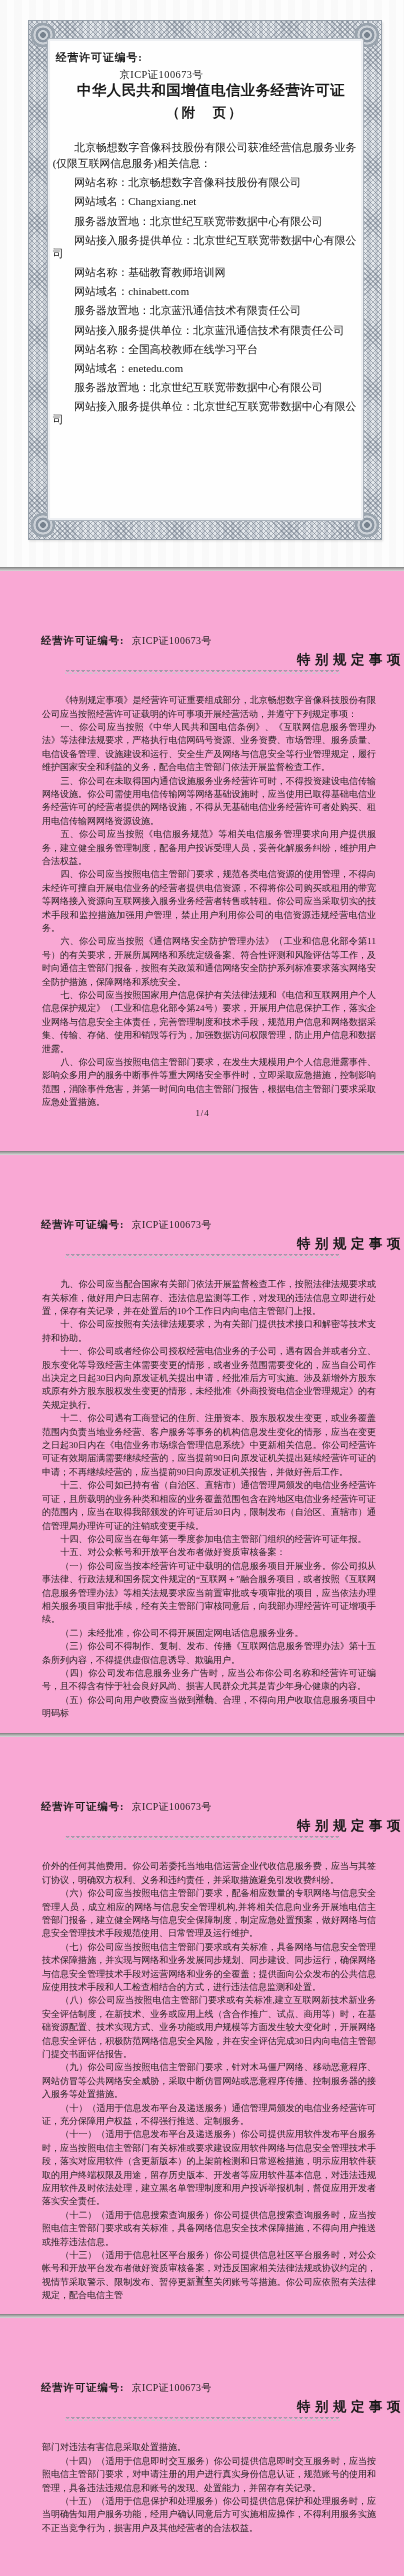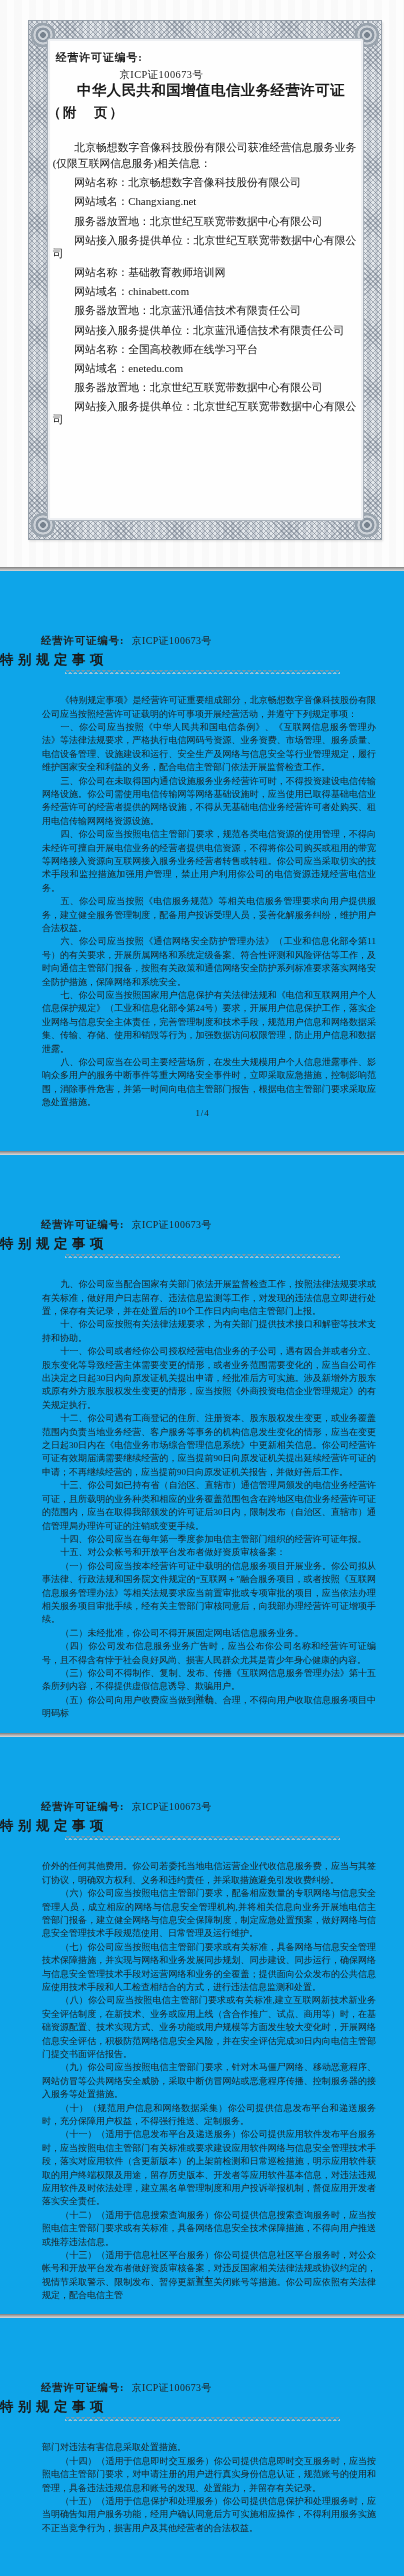--- a/index.html
+++ b/index.html
@@ -34,33 +34,33 @@
   .cert-corner.bl{left:1px;bottom:1px}.cert-corner.br{right:1px;bottom:1px}
   .cert-inner{
     position:absolute;inset:17.5px;background:#fefefe;
     border:1px solid #aab2bb;border-radius:2.6px;
     box-shadow:inset 0 0 0 2.1px #eef0f3;
   }
   .cert-label{position:absolute;left:8.2px;top:12.4px;font-size:10.8px;font-weight:700;letter-spacing:1px;color:#222;}
   .cert-no{position:absolute;left:72px;top:29px;font-size:10.3px;letter-spacing:0.5px;color:#222;}
   .cert-title{position:absolute;top:42px;left:12px;right:0;margin:0;text-align:center;
     font-size:14.4px;font-weight:700;letter-spacing:0.5px;color:#1a1a1a;}
-  .cert-sub{position:absolute;top:65px;left:0;right:0;margin:0;
+  .cert-sub{position:absolute;top:65px;left:0;right:0;margin:0;text-align:center;
     font-size:13.4px;font-weight:700;letter-spacing:2.1px;color:#1a1a1a;}
   .cert-body{position:absolute;top:101px;left:5.2px;right:6.2px;font-size:10.8px;color:#141414;}
   .cert-intro{margin:0 0 5.2px;text-indent:2em;line-height:15.5px;text-align:justify;}
   .cert-entries p{margin:0 0 6.2px;text-indent:2em;line-height:13px;text-align:justify;font-family:Liberation Serif, serif;}
 
   
-  .prov{position:relative;height:580px;background:#0ea5e9;}
+  .prov{position:relative;height:580px;background:#f9a8d4;}
   #page3{height:578px}#page4{height:577px}#page5{height:556px}
   .phdr{position:absolute;top:63px;left:41px;white-space:nowrap;}
   .plabel{font-size:10.3px;font-weight:700;letter-spacing:1px;color:#222;}
   .pnum{font-size:9.8px;margin-left:5.2px;letter-spacing:0.5px;color:#222;}
-  .ptitle{position:absolute;top:80px;left:0;right:0;margin:0;text-align:left;
+  .ptitle{position:absolute;top:80px;left:0;right:0;margin:0;text-align:right;
     font-size:13.4px;font-weight:700;letter-spacing:4.6px;color:#1a1a1a;}
   .zigzag{position:absolute;top:99px;left:65px;width:275px;height:4.1px;opacity:.85;
     background:
       linear-gradient(135deg, #8d96a0 25%, rgba(0,0,0,0) 25%) -2.6px 0/5.2px 4.1px,
       linear-gradient(225deg, #8d96a0 25%, rgba(0,0,0,0) 25%) -2.6px 0/5.2px 4.1px,
       linear-gradient(315deg, #c3c9cf 25%, rgba(0,0,0,0) 25%) 0 0/5.2px 4.1px,
       linear-gradient(45deg,  #c3c9cf 25%, rgba(0,0,0,0) 25%) 0 0/5.2px 4.1px;}
   .pbody{position:absolute;top:123px;left:42px;width:334px;
     font-size:9px;line-height:13.4px;text-align:justify;color:#1d1d1d;}
   .pbody p{margin:0;text-indent:2.05em;}
@@ -113,51 +113,51 @@
       <span class="plabel">经营许可证编号:</span>
       <span class="pnum">京ICP证100673号</span>
     </div>
     <h2 class="ptitle">特别规定事项</h2>
     <div class="zigzag"></div>
     <div class="pbody">
 
     <p>《特别规定事项》是经营许可证重要组成部分，北京畅想数字音像科技股份有限公司应当按照经营许可证载明的许可事项开展经营活动，并遵守下列规定事项：</p>
         <p>一、你公司应当按照《中华人民共和国电信条例》、《互联网信息服务管理办法》等法律法规要求，严格执行电信网码号资源、业务资费、市场管理、服务质量、电信设备管理、设施建设和运行、安全生产及网络与信息安全等行业管理规定，履行维护国家安全和利益的义务，配合电信主管部门依法开展监督检查工作。</p>
         <p>三、你公司在未取得国内通信设施服务业务经营许可时，不得投资建设电信传输网络设施。你公司需使用电信传输网等网络基础设施时，应当使用已取得基础电信业务经营许可的经营者提供的网络设施，不得从无基础电信业务经营许可者处购买、租用电信传输网网络资源设施。</p>
+        <p>五、你公司应当按照《电信服务规范》等相关电信服务管理要求向用户提供服务，建立健全服务管理制度，配备用户投诉受理人员，妥善化解服务纠纷，维护用户合法权益。</p>
         <p>四、你公司应当按照电信主管部门要求，规范各类电信资源的使用管理，不得向未经许可擅自开展电信业务的经营者提供电信资源，不得将你公司购买或租用的带宽等网络接入资源向互联网接入服务业务经营者转售或转租。你公司应当采取切实的技术手段和监控措施加强用户管理，禁止用户利用你公司的电信资源违规经营电信业务。</p>
-        <p>五、你公司应当按照《电信服务规范》等相关电信服务管理要求向用户提供服务，建立健全服务管理制度，配备用户投诉受理人员，妥善化解服务纠纷，维护用户合法权益。</p>
         <p>六、你公司应当按照《通信网络安全防护管理办法》（工业和信息化部令第11号）的有关要求，开展所属网络和系统定级备案、符合性评测和风险评估等工作，及时向通信主管部门报备，按照有关政策和通信网络安全防护系列标准要求落实网络安全防护措施，保障网络和系统安全。</p>
         <p>七、你公司应当按照国家用户信息保护有关法律法规和《电信和互联网用户个人信息保护规定》（工业和信息化部令第24号）要求，开展用户信息保护工作，落实企业网络与信息安全主体责任，完善管理制度和技术手段，规范用户信息和网络数据采集、传输、存储、使用和销毁等行为，加强数据访问权限管理，防止用户信息和数据泄露。</p>
-        <p>八、你公司应当在公司主要经营场所，在发生大规模用户个人信息泄露事件、影响众多用户的服务中断事件等重大网络安全事件时，立即采取应急措施，控制影响范围，消除事件危害，并第一时间向电信主管部门报告，根据电信主管部门要求采取应急处置措施。</p>
+        <p>八、你公司应当按照电信主管部门要求，在发生大规模用户个人信息泄露事件、影响众多用户的服务中断事件等重大网络安全事件时，立即采取应急措施，控制影响范围，消除事件危害，并第一时间向电信主管部门报告，根据电信主管部门要求采取应急处置措施。</p>
       </div>
     <div class="pfooter">1/4</div>
   </section>
 
   <div class="pgdiv"></div>
 
   <section class="prov" id="page3">
     <div class="phdr">
       <span class="plabel">经营许可证编号:</span>
       <span class="pnum">京ICP证100673号</span>
     </div>
     <h2 class="ptitle">特别规定事项</h2>
     <div class="zigzag"></div>
     <div class="pbody">
 
     <p>九、你公司应当配合国家有关部门依法开展监督检查工作，按照法律法规要求或有关标准，做好用户日志留存、违法信息监测等工作，对发现的违法信息立即进行处置，保存有关记录，并在处置后的10个工作日内向电信主管部门上报。</p>
         <p>十、你公司应按照有关法律法规要求，为有关部门提供技术接口和解密等技术支持和协助。</p>
-        <p>十一、你公司或者经你公司授权经营电信业务的子公司，遇有因合并或者分立、股东变化等导致经营主体需要变更的情形，或者业务范围需要变化的，应当自公司作出决定之日起30日内向原发证机关提出申请，经批准后方可实施。涉及新增外方股东或原有外方股东股权发生变更的情形，应当按照《外商投资电信企业管理规定》的有关规定执行。</p>
+        <p>十一、你公司或者经你公司授权经营电信业务的子公司，遇有因合并或者分立、股东变化等导致经营主体需要变更的情形，或者业务范围需要变化的，应当自公司作出决定之日起30日内向原发证机关提出申请，经批准后方可实施。涉及新增外方股东或原有外方股东股权发生变更的情形，未经批准《外商投资电信企业管理规定》的有关规定执行。</p>
         <p>十二、你公司遇有工商登记的住所、注册资本、股东股权发生变更，或业务覆盖范围内负责当地业务经营、客户服务等事务的机构信息发生变化的情形，应当在变更之日起30日内在《电信业务市场综合管理信息系统》中更新相关信息。你公司经营许可证有效期届满需要继续经营的，应当提前90日向原发证机关提出延续经营许可证的申请；不再继续经营的，应当提前90日向原发证机关报告，并做好善后工作。</p>
         <p>十三、你公司如已持有省（自治区、直辖市）通信管理局颁发的电信业务经营许可证，且所载明的业务种类和相应的业务覆盖范围包含在跨地区电信业务经营许可证的范围内，应当在取得我部颁发的许可证后30日内，限制发布（自治区、直辖市）通信管理局办理许可证的注销或变更手续。</p>
         <p>十四、你公司应当在每年第一季度参加电信主管部门组织的经营许可证年报。</p>
         <p>十五、对公众帐号和开放平台发布者做好资质审核备案：</p>
         <p>（一）你公司应当按本经营许可证中载明的信息服务项目开展业务。你公司拟从事法律、行政法规和国务院文件规定的“互联网＋”融合服务项目，或者按照《互联网信息服务管理办法》等相关法规要求应当前置审批或专项审批的项目，应当依法办理相关服务项目审批手续，经有关主管部门审核同意后，向我部办理经营许可证增项手续。</p>
         <p>（二）未经批准，你公司不得开展固定网电话信息服务业务。</p>
+        <p>（三）你公司不得制作、复制、发布、传播《互联网信息服务管理办法》第十五条所列内容，不得提供虚假信息诱导、欺骗用户。</p>
         <p>（四）你公司发布信息服务业务广告时，应当公布你公司名称和经营许可证编号，且不得含有悖于社会良好风尚、损害人民群众尤其是青少年身心健康的内容。</p>
-        <p>（三）你公司不得制作、复制、发布、传播《互联网信息服务管理办法》第十五条所列内容，不得提供虚假信息诱导、欺骗用户。</p>
         <p>（五）你公司向用户收费应当做到准确、合理，不得向用户收取信息服务项目中明码标</p>
       </div>
     <div class="pfooter">2/4</div>
   </section>
 
   <div class="pgdiv"></div>
 
   <section class="prov" id="page4">
     <div class="phdr">
       <span class="plabel">经营许可证编号:</span>
@@ -165,21 +165,21 @@
     </div>
     <h2 class="ptitle">特别规定事项</h2>
     <div class="zigzag"></div>
     <div class="pbody">
 
     <p class="cont">价外的任何其他费用。你公司若委托当地电信运营企业代收信息服务费，应当与其签订协议，明确双方权利、义务和违约责任，并采取措施避免引发收费纠纷。</p>
         <p>（六）你公司应当按照电信主管部门要求，配备相应数量的专职网络与信息安全管理人员，成立相应的网络与信息安全管理机构,并将相关信息向业务开展地电信主管部门报备，建立健全网络与信息安全保障制度，制定应急处置预案，做好网络与信息安全管理技术手段规范使用、日常管理及运行维护。</p>
         <p>（七）你公司应当按照电信主管部门要求或有关标准，具备网络与信息安全管理技术保障措施，并实现与网络和业务发展同步规划、同步建设、同步运行，确保网络与信息安全管理技术手段对运营网络和业务的全覆盖；提供面向公众发布的公共信息应使用技术手段和人工检查相结合的方式，进行违法信息监测和处置。</p>
         <p>（八）你公司应当按照电信主管部门要求或有关标准,建立互联网新技术新业务安全评估制度，在新技术、业务或应用上线（含合作推广、试点、商用等）时，在基础资源配置、技术实现方式、业务功能或用户规模等方面发生较大变化时，开展网络信息安全评估，积极防范网络信息安全风险，并在安全评估完成30日内向电信主管部门提交书面评估报告。</p>
         <p>（九）你公司应当按照电信主管部门要求，针对木马僵尸网络、移动恶意程序、网站仿冒等公共网络安全威胁，采取中断仿冒网站或恶意程序传播、控制服务器的接入服务等处置措施。</p>
-        <p>（十）（规范用户信息和网络数据采集）你公司提供信息发布平台和递送服务时，充分保障用户权益，不得强行推送、定制服务。</p>
+        <p>（十）（适用于信息发布平台及递送服务）通信管理局颁发的电信业务经营许可证，充分保障用户权益，不得强行推送、定制服务。</p>
         <p>（十一）（适用于信息发布平台及递送服务）你公司提供应用软件发布平台服务时，应当按照电信主管部门有关标准或要求建设应用软件网络与信息安全管理技术手段，落实对应用软件（含更新版本）的上架前检测和日常巡检措施，明示应用软件获取的用户终端权限及用途，留存历史版本、开发者等应用软件基本信息，对违法违规应用软件及时依法处理，建立黑名单管理制度和用户投诉举报机制，督促应用开发者落实安全责任。</p>
         <p>（十二）（适用于信息搜索查询服务）你公司提供信息搜索查询服务时，应当按照电信主管部门要求或有关标准，具备网络信息安全技术保障措施，不得向用户推送或推荐违法信息。</p>
         <p>（十三）（适用于信息社区平台服务）你公司提供信息社区平台服务时，对公众帐号和开放平台发布者做好资质审核备案，对违反国家相关法律法规或协议约定的，视情节采取警示、限制发布、暂停更新直至关闭账号等措施。你公司应依照有关法律规定，配合电信主管</p>
       </div>
     <div class="pfooter">3/4</div>
   </section>
 
   <div class="pgdiv"></div>
 
   <section class="prov" id="page5">

